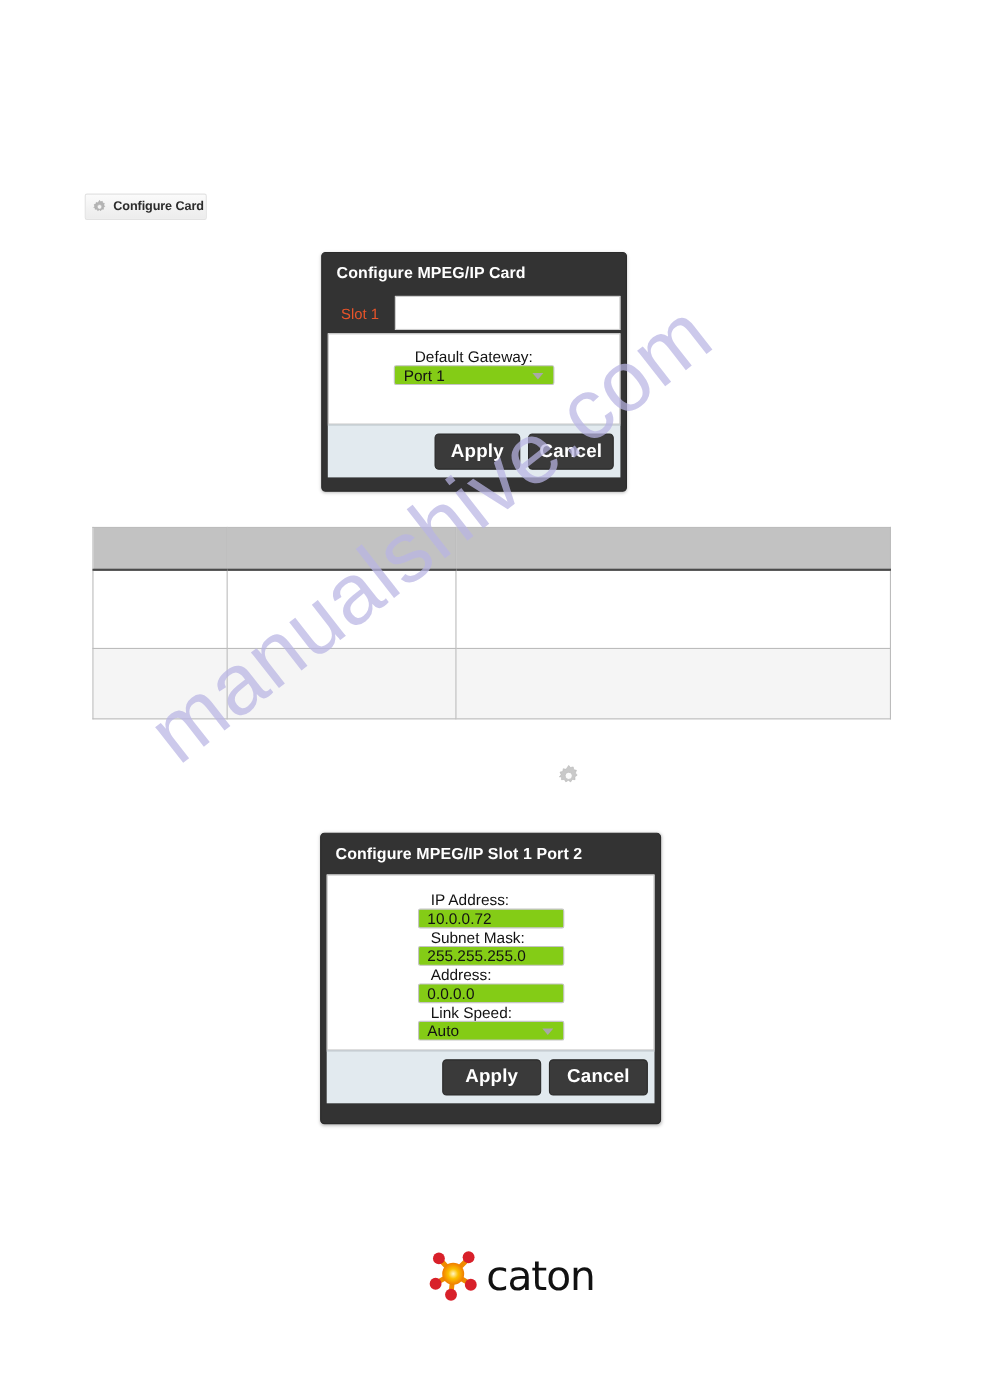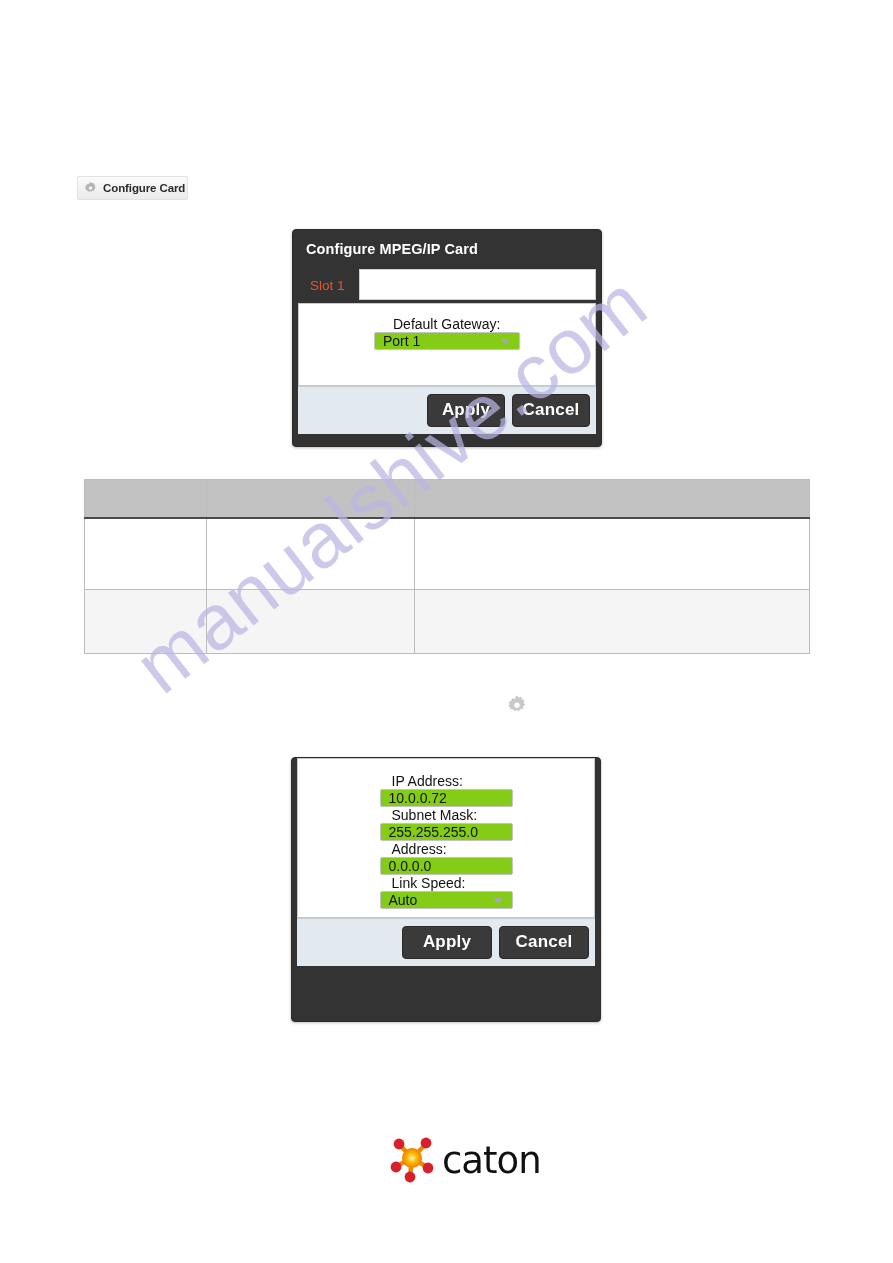--- a/index.html
+++ b/index.html
@@ -155,21 +155,21 @@
     content: "";
     position: absolute;
     right: 9px; top: 50%;
     margin-top: -2px;
     border-left: 5.5px solid transparent;
     border-right: 5.5px solid transparent;
     border-top: 6px solid #a8a8a8;
   }
 
   
-  #dialog-card { left: 292px; top: 229px; width: 310px; height: 218px; }
+  #dialog-card { left: 292px; top: 229px; width: 278px; height: 218px; }
   #dialog-card .dlg-body { height: 83px; padding: 12px 0 0 0; }
   #dialog-card .frow { height: 30px; margin-bottom: 2px; }
   #dialog-card .flabel { width: 124px; padding-left: 8px; }
   #dialog-card .field { width: 146px; height: 24px; }
   #dialog-card .btn-dark { width: 78px; }
 
   
   #dialog-port { left: 291px; top: 757px; width: 310px; height: 265px; }
   #dialog-port .dlg-body { height: 160px; padding: 14px 0 0 0; margin-top: 0; }
   #dialog-port .frow { height: 34px; margin-bottom: 0px; }
@@ -296,20 +296,21 @@
 <div id="gear-standalone">
   <svg class="gear-lg" viewBox="0 0 24 24" aria-hidden="true">
     <g fill="#c9c9c9" stroke="#b5b5b5" stroke-width="0.5">
       <path d="M12 1.8l1.6 2.0 2.5-.6.5 2.5 2.5.6-1.0 2.4 1.6 2.0-2.1 1.5.2 2.6-2.6-.2-1.4 2.2-2.2-1.4-2.2 1.4-1.4-2.2-2.6.2.2-2.6L3.5 12.3l1.6-2.0-1.0-2.4 2.5-.6.5-2.5 2.5.6z"></path>
     </g>
     <circle cx="12" cy="11.3" r="3.3" fill="#fbfbfb" stroke="#bdbdbd" stroke-width="0.7"></circle>
   </svg>
 </div>
 
 <div class="dialog" id="dialog-port">
+  <div class="dlg-title">Configure MPEG/IP Slot 1 Port 2</div>
 
   <div class="dlg-body">
     <div class="frow">
       <div class="flabel">IP Address:</div>
       <div class="field">10.0.0.72</div>
     </div>
     <div class="frow">
       <div class="flabel">Subnet Mask:</div>
       <div class="field">255.255.255.0</div>
     </div>

